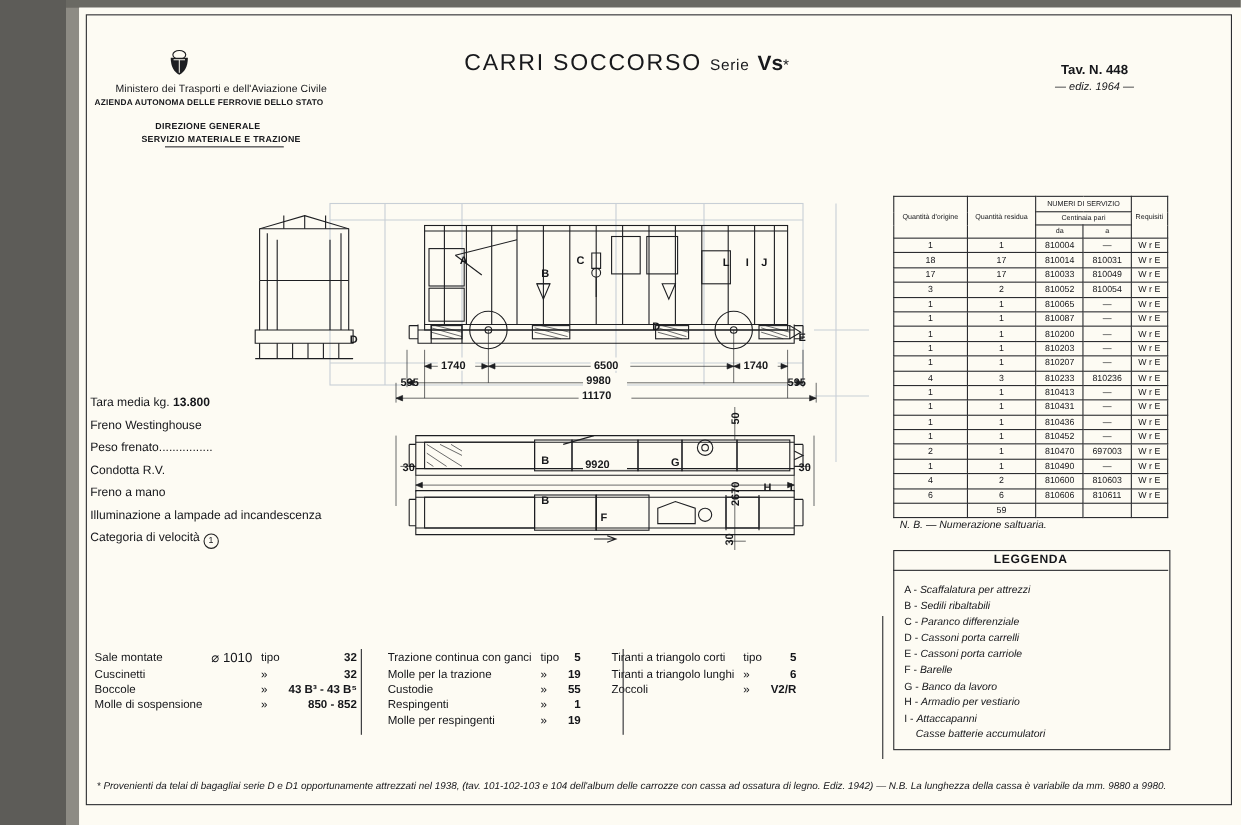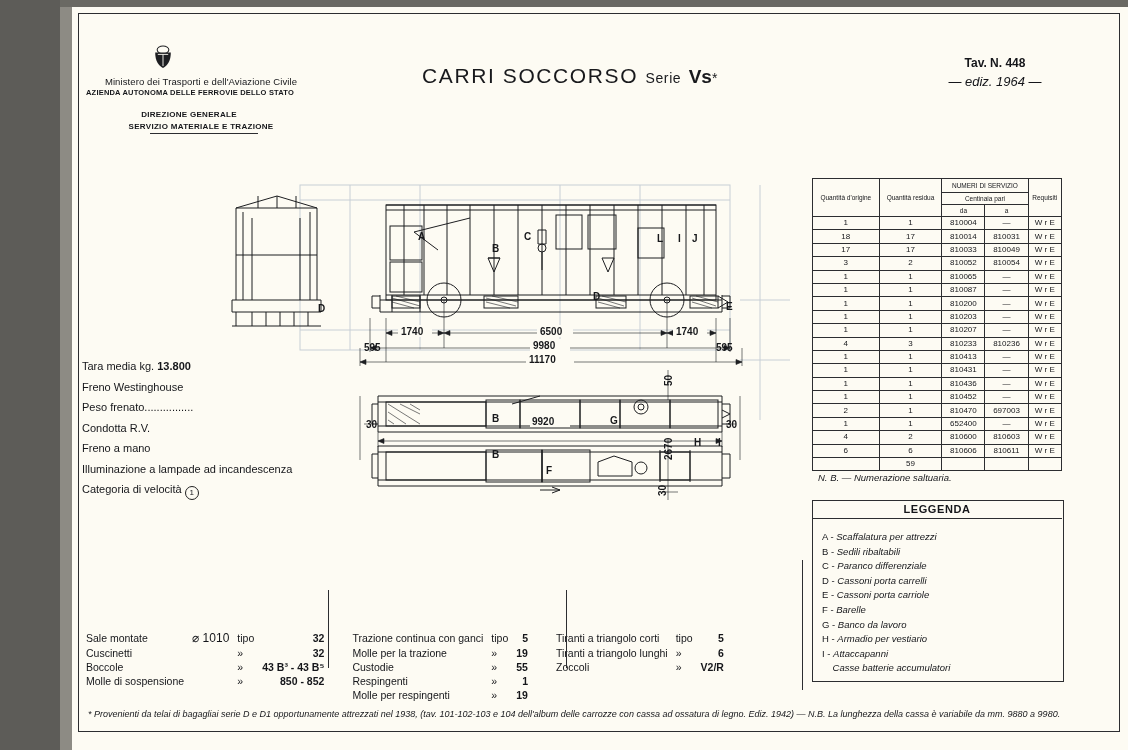--- a/index.html
+++ b/index.html
@@ -27,33 +27,33 @@
   .ital{}
 
   
   #logo{left:150px;top:44px;width:26px;height:26px;}
   #ministry{left:86px;top:76px;width:230px;text-align:center;font-size:9.5px;font-weight:normal;letter-spacing:.1px;}
   #azienda{left:86px;top:88px;width:230px;text-align:left;font-size:7.5px;font-weight:bold;letter-spacing:.2px;}
   #dirgen{left:74px;top:110px;width:230px;text-align:center;font-size:8px;font-weight:bold;letter-spacing:.3px;}
   #servmat{left:86px;top:122px;width:230px;text-align:center;font-size:8px;font-weight:bold;letter-spacing:.3px;}
   #underline1{left:150px;top:133px;width:108px;height:1px;background:#2c2d30;}
 
-  #title{left:380px;top:64px;width:380px;text-align:center;font-size:21px;letter-spacing:1.6px;color:#18191c;}
+  #title{left:380px;top:46px;width:380px;text-align:center;font-size:21px;letter-spacing:1.6px;color:#18191c;}
   #title .ser{font-size:14px;letter-spacing:.6px;}
   #title .vs{font-size:19px;font-weight:bold;letter-spacing:0;}
 
   #tav{left:930px;top:56px;width:130px;text-align:center;font-size:12px;font-weight:bold;}
-  #ediz{left:930px;top:74px;width:130px;text-align:center;font-size:13px;font-style:italic;}
+  #ediz{left:930px;top:74px;width:130px;text-align:center;font-size:10px;font-style:italic;}
   #spec-list{left:82px;top:360px;width:260px;}
   #spec-list div{margin-bottom:8.5px;font-size:11px;white-space:nowrap;}
   #spec-list .val{font-weight:bold;}
   .circle1{display:inline-block;width:12px;height:12px;border:1px solid #222;border-radius:50%;font-size:8px;line-height:12px;text-align:center;vertical-align:-2px;}
 
   
-  #parts{left:82px;top:590px;width:700px;font-size:10.5px;margin-top:40px;}
+  #parts{left:82px;top:590px;width:700px;font-size:10.5px;}
   #parts table{border-collapse:collapse;}
   #parts td{padding:1px 4px;font-size:10.5px;white-space:nowrap;}
   #parts .num{font-weight:bold;text-align:right;padding-right:2px;}
   #parts .sym{text-align:center;width:14px;}
   .vdiv{position:absolute;width:1px;background:#2c2d30;}
 
   #sagoma{left:430px;top:680px;width:320px;text-align:center;font-style:italic;font-size:11px;}
 
   
   #footnote{left:88px;top:708px;width:980px;font-size:9px;font-style:italic;line-height:13px;}
@@ -438,21 +438,21 @@
           <tr>
             <td class="n">2</td>
             <td class="n">1</td>
             <td class="n">810470</td>
             <td class="n">697003</td>
             <td class="n">W  r  E</td>
           </tr>
           <tr>
             <td class="n">1</td>
             <td class="n">1</td>
-            <td class="n">652400</td>
+            <td class="n">810490</td>
             <td class="n">—</td>
             <td class="n">W  r  E</td>
           </tr>
           <tr>
             <td class="n">4</td>
             <td class="n">2</td>
             <td class="n">810600</td>
             <td class="n">810603</td>
             <td class="n">W  r  E</td>
           </tr>

